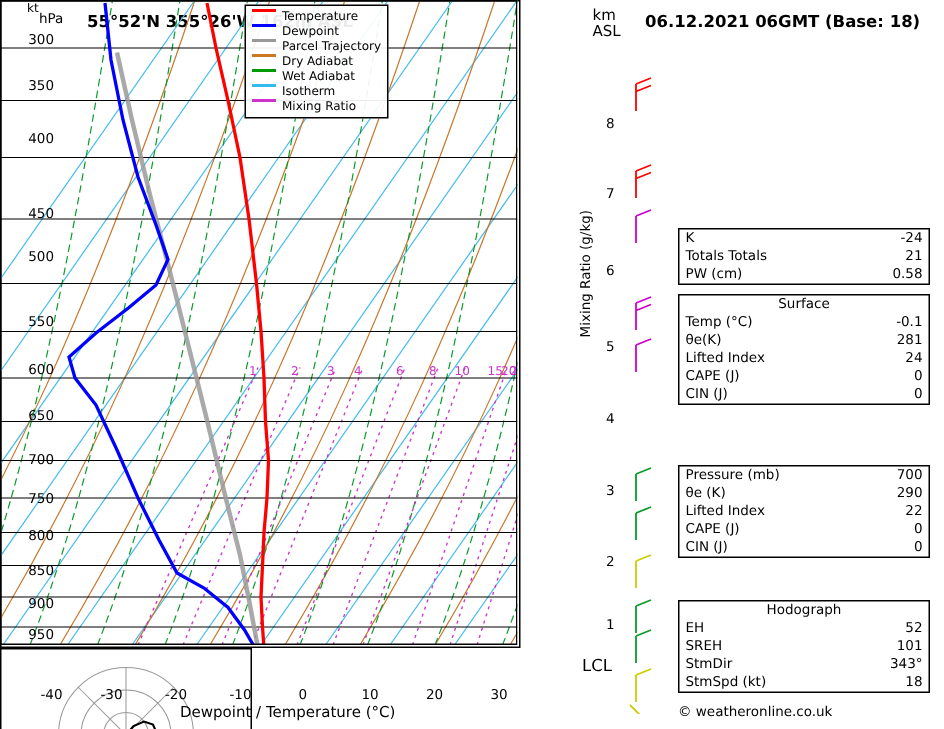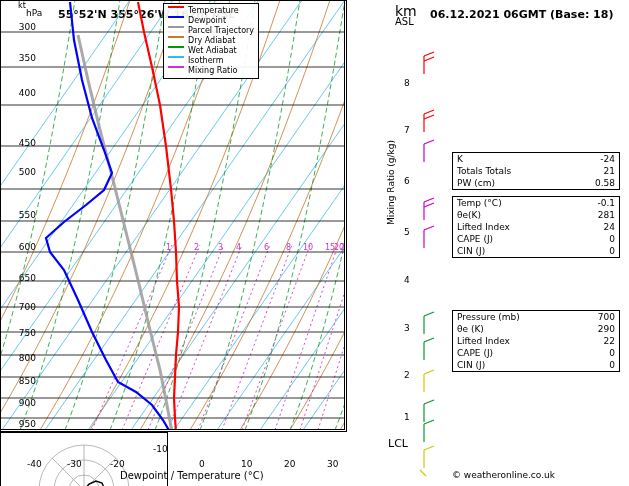--- a/index.html
+++ b/index.html
@@ -4,21 +4,21 @@
 <style>
   html,body{margin:0;padding:0;}
   body{width:629px;height:486px;background:#ffffff;font-family:"DejaVu Sans",sans-serif;overflow:hidden;}
   #root{position:relative;width:629px;height:486px;}
   .abs{position:absolute;}
   .lbl{font-size:9px;color:#000;white-space:nowrap;}
 
   
   #hdr-left{left:26px;top:8px;font-size:11px;font-weight:bold;color:#000;}
   #hdr-hpa{left:26px;top:8px;}
-  #hdr-km{left:395px;top:6px;font-size:14px;text-align:left;line-height:10px;}
+  #hdr-km{left:395px;top:6px;font-size:10px;text-align:left;line-height:10px;}
   #hdr-right{left:430px;top:8px;font-size:11px;font-weight:bold;color:#000;}
 
   
   #plot{left:40px;top:26px;width:345px;height:430px;border:1px solid #000;background:#fff;overflow:hidden;}
   #plotsvg{position:absolute;left:0;top:0;}
 
   
   .ylab{font-size:9px;color:#000;text-align:right;width:32px;}
   
   .xlab{font-size:9px;color:#000;width:30px;}
@@ -205,21 +205,21 @@
   <div class="abs ylab" style="left:4px;top:302px;">700</div>
   <div class="abs ylab" style="left:4px;top:328px;">750</div>
   <div class="abs ylab" style="left:4px;top:353px;">800</div>
   <div class="abs ylab" style="left:4px;top:376px;">850</div>
   <div class="abs ylab" style="left:4px;top:398px;">900</div>
   <div class="abs ylab" style="left:4px;top:419px;">950</div>
 
   <div class="abs xlab" style="left:27px;top:459px;">-40</div>
   <div class="abs xlab" style="left:67px;top:459px;">-30</div>
   <div class="abs xlab" style="left:110px;top:459px;">-20</div>
-  <div class="abs xlab" style="left:153px;top:444px;">-10</div>
+  <div class="abs xlab" style="left:153px;top:459px;">-10</div>
   <div class="abs xlab" style="left:199px;top:459px;">0</div>
   <div class="abs xlab" style="left:241px;top:459px;">10</div>
   <div class="abs xlab" style="left:284px;top:459px;">20</div>
   <div class="abs xlab" style="left:327px;top:459px;">30</div>
   <div class="abs" id="xaxis-title">Dewpoint / Temperature (°C)</div>
 
   <div class="abs lbl" style="left:404px;top:412px;">1</div>
   <div class="abs lbl" style="left:404px;top:370px;">2</div>
   <div class="abs lbl" style="left:404px;top:323px;">3</div>
   <div class="abs lbl" style="left:404px;top:275px;">4</div>
@@ -298,20 +298,21 @@
         <span>Totals Totals</span>
         <span>21</span>
       </div>
     <div class="r">
         <span>PW (cm)</span>
         <span>0.58</span>
       </div>
   </div>
 
   <div class="tbl" id="tbl2">
+    <div class="hd">Surface</div>
     <div class="r">
         <span>Temp (°C)</span>
         <span>-0.1</span>
       </div>
     <div class="r">
         <span>θe(K)</span>
         <span>281</span>
       </div>
     <div class="r">
         <span>Lifted Index</span>
@@ -343,16 +344,35 @@
     <div class="r">
         <span>CAPE (J)</span>
         <span>0</span>
       </div>
     <div class="r">
         <span>CIN (J)</span>
         <span>0</span>
       </div>
   </div>
 
+  <div class="tbl" id="tbl4">
+    <div class="hd">Hodograph</div>
+    <div class="r">
+        <span>EH</span>
+        <span>52</span>
+      </div>
+    <div class="r">
+        <span>SREH</span>
+        <span>101</span>
+      </div>
+    <div class="r">
+        <span>StmDir</span>
+        <span>343°</span>
+      </div>
+    <div class="r">
+        <span>StmSpd (kt)</span>
+        <span>18</span>
+      </div>
+  </div>
 
   <div class="abs copy" id="foot">© weatheronline.co.uk</div>
 
 </div>
 
 </body></html>

